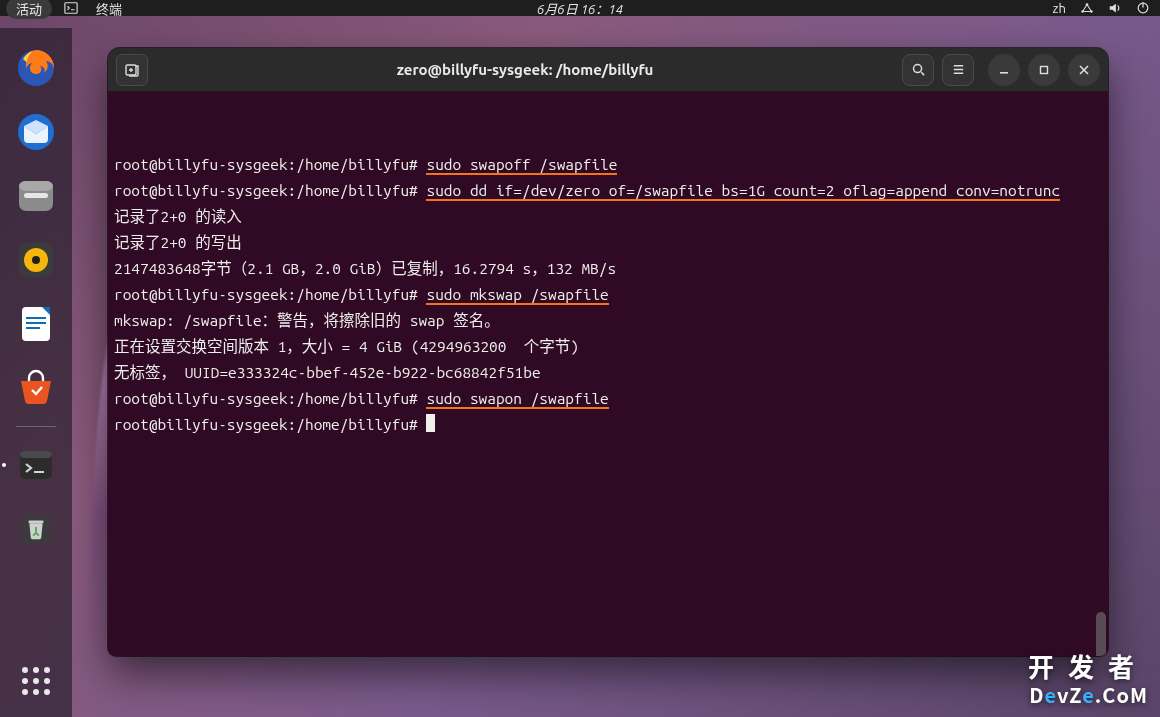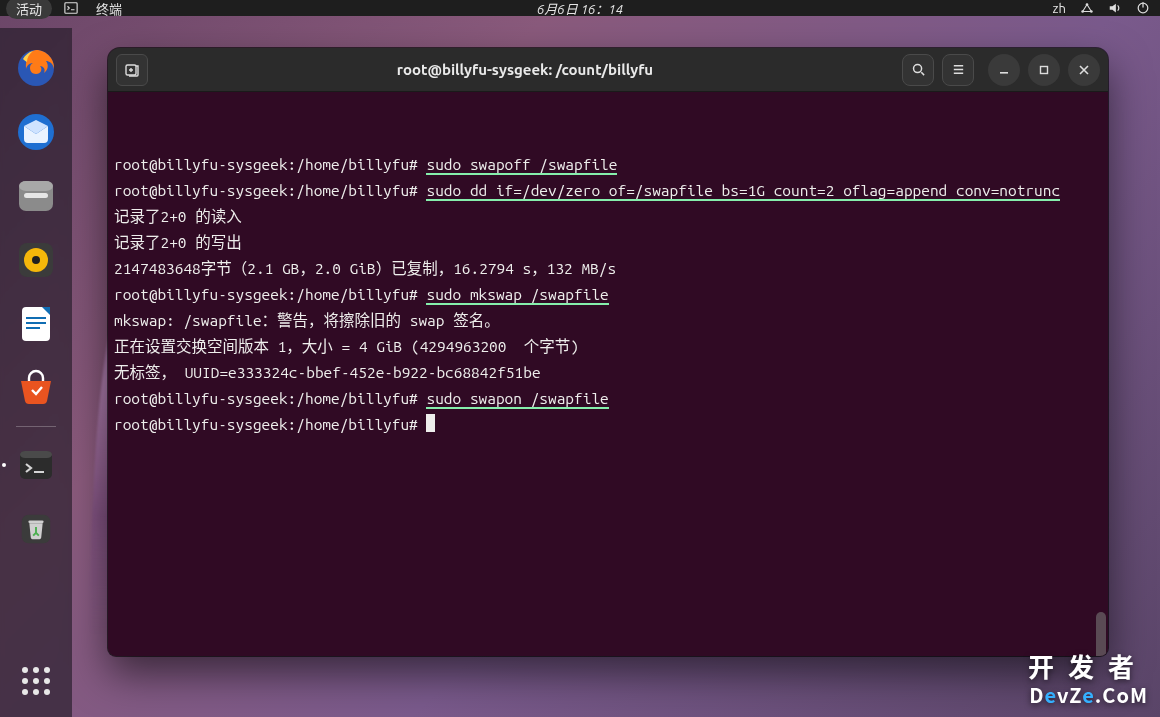--- a/index.html
+++ b/index.html
@@ -68,21 +68,21 @@
   .tbar .wbtn.square { border-radius:8px; background:#333; border:1px solid #4a4a4a; }
   .tbar svg { fill:#ddd; }
 
   .termbody {
     flex:1; background:#300a24; color:#eeeeec; padding:8px 6px 6px 6px;
     font-family: "Ubuntu Mono","DejaVu Sans Mono","Noto Sans Mono CJK SC",monospace;
     font-size:15.5px; line-height:26px; white-space:pre; overflow:hidden; position:relative;
   }
   .termbody .scroll { position:absolute; right:2px; top:0; width:10px; height:100%; }
   .termbody .scroll .thumb { position:absolute; right:0; width:10px; background:#5a4a54; border-radius:5px; }
-  .hl { border-bottom:2px solid #86efac; padding-bottom:0px; }
+  .hl { border-bottom:2px solid #f97316; padding-bottom:0px; }
   .cursor { display:inline-block; width:9px; height:18px; background:#eeeeec; vertical-align:-2px; }
 
   
   .wm { position:absolute; right:12px; bottom:8px; z-index:60; color:#fff; font-weight:700;
         font-family:"Microsoft YaHei","Noto Sans CJK SC",sans-serif; text-align:right;
         text-shadow:0 2px 6px rgba(0,0,0,.6);margin-left:44px; }
   .wm .cn { font-size:26px; letter-spacing:14px; }
   .wm .en { font-size:20px; letter-spacing:1px; margin-top:-4px; }
   .wm .en i { color:#35b0ff; font-style:normal; }
 </style>
@@ -213,21 +213,21 @@
 
 <div class="termwin">
   <div class="tbar">
     <div class="newtab">
       <svg width="16" height="16" viewBox="0 0 16 16">
           <rect x="2" y="3" width="10" height="10" rx="1.5" fill="none" stroke="#ddd" stroke-width="1.4"></rect>
           <path d="M12 4h2v9a1 1 0 01-1 1H5" fill="none" stroke="#ddd" stroke-width="1.4"></path>
           <path d="M7 6v4M5 8h4" stroke="#ddd" stroke-width="1.4"></path>
         </svg>
     </div>
-    <div class="title">root@billyfu-sysgeek: /count/billyfu</div>
+    <div class="title">zero@billyfu-sysgeek: /home/billyfu</div>
     <div class="wbtn square">
       <svg width="15" height="15" viewBox="0 0 16 16">
           <circle cx="7" cy="7" r="4.3" fill="none" stroke="#ddd" stroke-width="1.6"></circle>
           <path d="M11 11l3 3" stroke="#ddd" stroke-width="1.6"></path>
         </svg>
     </div>
     <div class="wbtn square">
       <svg width="15" height="15" viewBox="0 0 16 16">
           <path d="M3 4h10M3 8h10M3 12h10" stroke="#ddd" stroke-width="1.6"></path>
         </svg>

